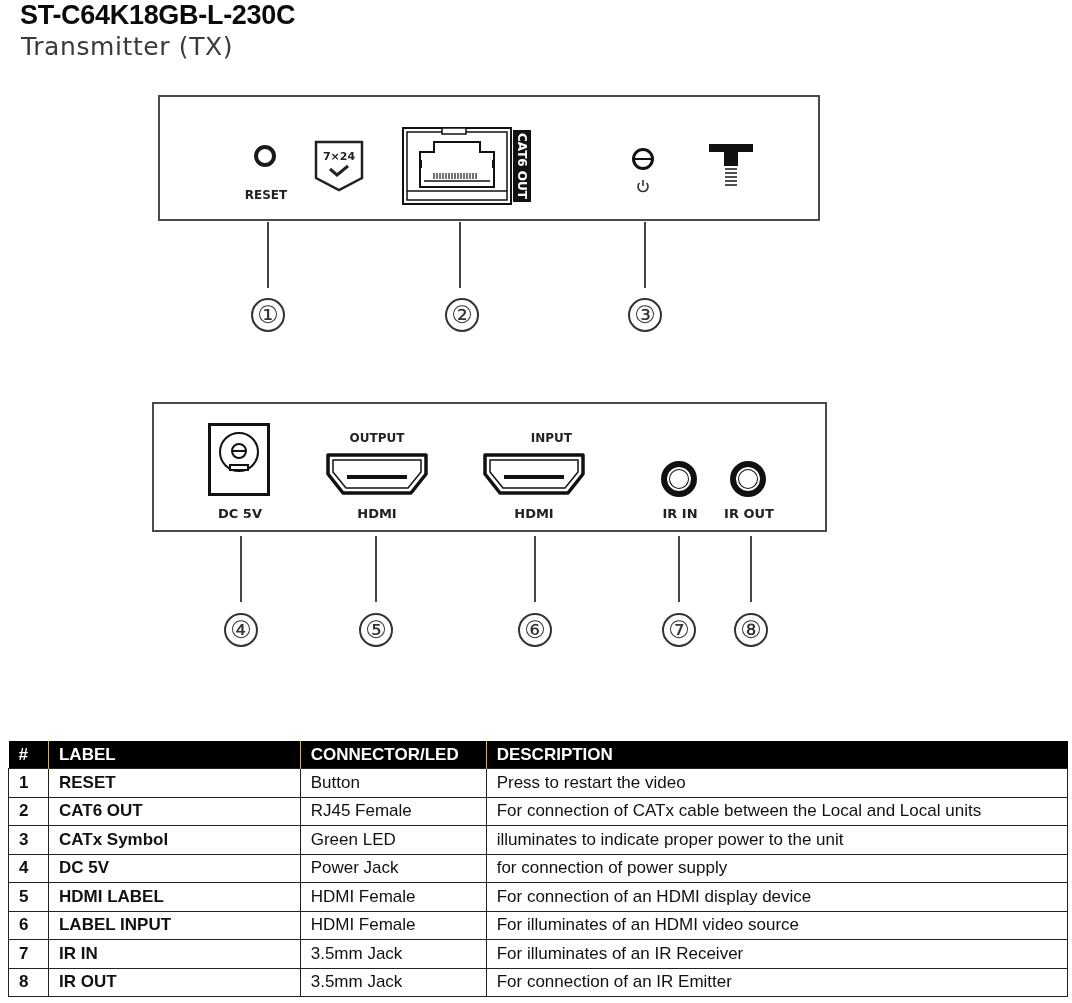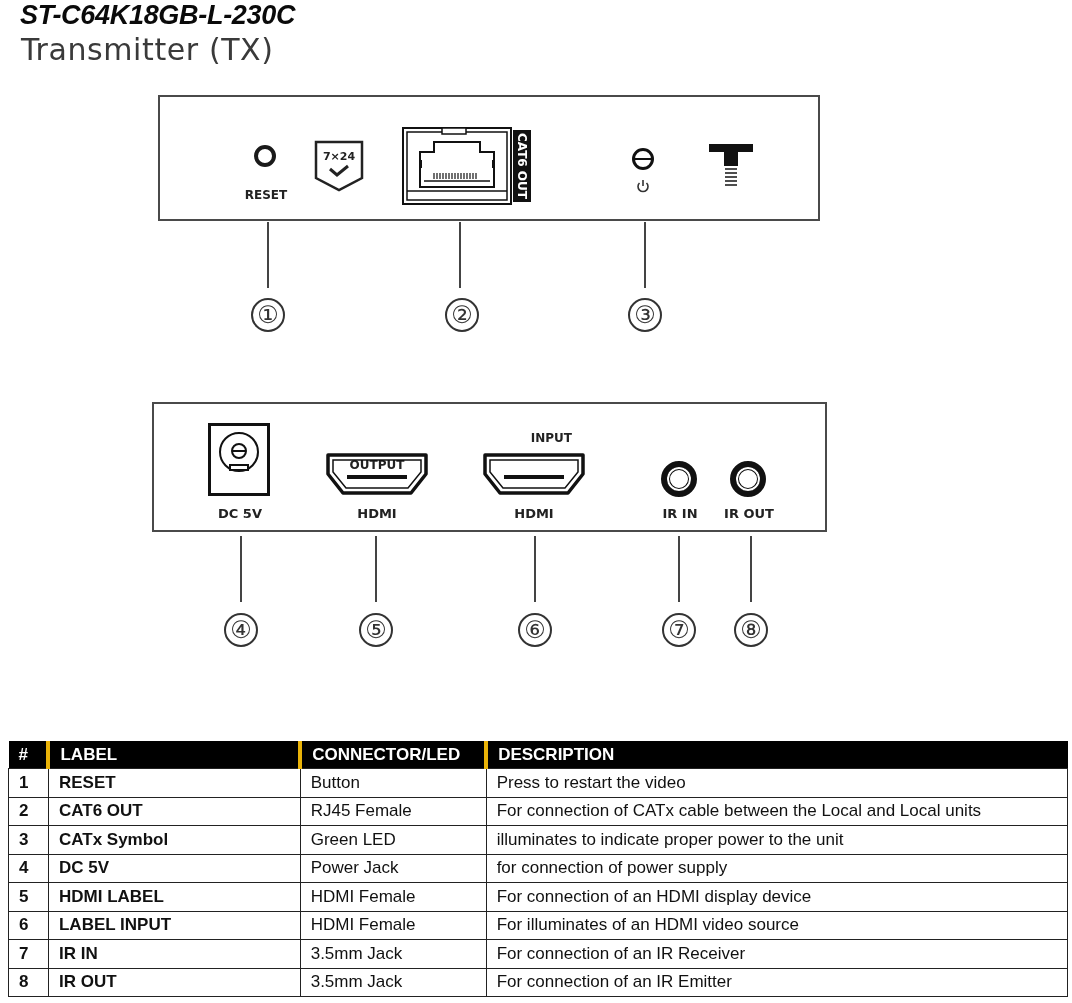--- a/index.html
+++ b/index.html
@@ -1,27 +1,27 @@
 <!DOCTYPE html>
 <html><head>
   <meta charset="utf-8">
   <style>
     html, body { margin: 0; padding: 0; background: #ffffff; }
     body { width: 1072px; height: 1003px; position: relative; overflow: hidden; font-family: "Liberation Sans", sans-serif; color: #111; }
-    .title { position: absolute; left: 20px; top: 0px; font-family: "Liberation Sans", sans-serif; font-weight: bold; font-size: 27px; letter-spacing: -0.3px; color: #0a0a0a; font-style: italic; }
-    .subtitle { position: absolute; left: 21px; top: 32px; font-family: "DejaVu Sans", sans-serif; font-size: 30px; color: #3a3a3a; letter-spacing: 0.6px; }
+    .title { position: absolute; left: 20px; top: 0px; font-family: "Liberation Sans", sans-serif; font-weight: bold; font-size: 27px; letter-spacing: -0.3px; color: #0a0a0a; }
+    .subtitle { position: absolute; left: 21px; top: 32px; font-family: "DejaVu Sans", sans-serif; font-size: 25px; color: #3a3a3a; letter-spacing: 0.6px; }
     .panel { position: absolute; border: 2px solid #4a4a4a; background: #fff; box-sizing: border-box; }
     .panel.front { left: 158px; top: 95px; width: 662px; height: 126px; }
     .panel.rear { left: 152px; top: 402px; width: 675px; height: 130px; }
     .plabel { position: absolute; font-family: "DejaVu Sans", sans-serif; font-weight: bold; font-size: 12px; color: #222; text-align: center; white-space: nowrap; }
     .leader { position: absolute; width: 2px; background: #444; }
     .callout { position: absolute; width: 34px; height: 34px; border: 2px solid #333; border-radius: 50%; box-sizing: border-box; text-align: center; font-family: "DejaVu Sans", sans-serif; font-size: 24px; line-height: 30px; color: #333; }
     .abs { position: absolute; }
     table.spec { position: absolute; left: 8px; top: 741px; width: 1060px; border-collapse: collapse; font-family: "Liberation Sans", sans-serif; font-size: 17px; }
-    table.spec th { background: #000; color: #fff; text-align: left; font-weight: bold; height: 27px; padding: 0 0 0 10px; border-left: 4px solid #eab308; }
+    table.spec th { background: #000; color: #fff; text-align: left; font-weight: bold; height: 27px; padding: 0 0 0 10px; border-left: 1px solid #eab308; }
     table.spec th:first-child { border-left: none; }
     table.spec td { height: 27.5px; padding: 0 0 0 10px; border: 1.5px solid #222; }
     table.spec td.num, table.spec td.lbl { font-weight: bold; }
     table.spec tr td:first-child { border-left: 1.5px solid #222; }
   </style>
 </head>
 <body>
 
 <div class="title">ST-C64K18GB-L-230C</div>
 <div class="subtitle">Transmitter (TX)</div>
@@ -99,21 +99,21 @@
 
 <div class="abs" style="left:208px;top:423px;width:62px;height:73px;border:3px solid #111;box-sizing:border-box;">
   <div style="position:absolute;left:8px;top:6px;width:40px;height:40px;border:2px solid #111;border-radius:50%;box-sizing:border-box;"></div>
   <div style="position:absolute;left:20px;top:17px;width:16px;height:16px;border:2px solid #111;border-radius:50%;box-sizing:border-box;">
     <div style="position:absolute;left:0;right:0;top:5px;height:2px;background:#111;"></div>
   </div>
   <div style="position:absolute;left:18px;top:38px;width:20px;height:7px;border:2px solid #111;background:#fff;box-sizing:border-box;"></div>
 </div>
 <div class="plabel" style="left:210px;top:506px;width:60px;font-size:13px;">DC 5V</div>
 
-<div class="plabel" style="left:340px;top:431px;width:74px;margin-top:27px;">OUTPUT</div>
+<div class="plabel" style="left:340px;top:431px;width:74px;">OUTPUT</div>
 <svg class="abs" style="left:325px;top:452px;" width="104" height="46" viewBox="0 0 104 46">
   <path d="M3 3 H101 V22 L86 41 H18 L3 22 Z" fill="none" stroke="#111" stroke-width="3.5" stroke-linejoin="round"></path>
   <path d="M8 8 H96 V20 L83 36 H21 L8 20 Z" fill="none" stroke="#111" stroke-width="1.5"></path>
   <rect x="22" y="23" width="60" height="4" fill="#111"></rect>
 </svg>
 <div class="plabel" style="left:345px;top:506px;width:64px;font-size:13px;">HDMI</div>
 
 <div class="plabel" style="left:498px;top:431px;width:74px;text-align:right;">INPUT</div>
 <svg class="abs" style="left:482px;top:452px;" width="104" height="46" viewBox="0 0 104 46">
   <path d="M3 3 H101 V22 L86 41 H18 L3 22 Z" fill="none" stroke="#111" stroke-width="3.5" stroke-linejoin="round"></path>
@@ -187,21 +187,21 @@
     <tr>
       <td class="num">6</td>
       <td class="lbl">LABEL INPUT</td>
       <td>HDMI Female</td>
       <td>For illuminates of an HDMI video source</td>
     </tr>
     <tr>
       <td class="num">7</td>
       <td class="lbl">IR IN</td>
       <td>3.5mm Jack</td>
-      <td>For connection of an IR Receiver</td>
+      <td>For illuminates of an IR Receiver</td>
     </tr>
     <tr>
       <td class="num">8</td>
       <td class="lbl">IR OUT</td>
       <td>3.5mm Jack</td>
       <td>For connection of an IR Emitter</td>
     </tr>
   </tbody>
 </table>
 

